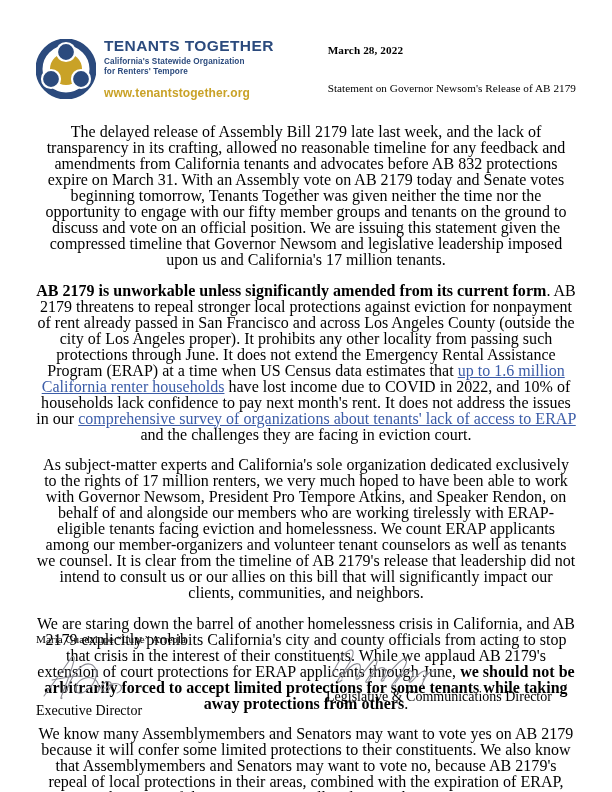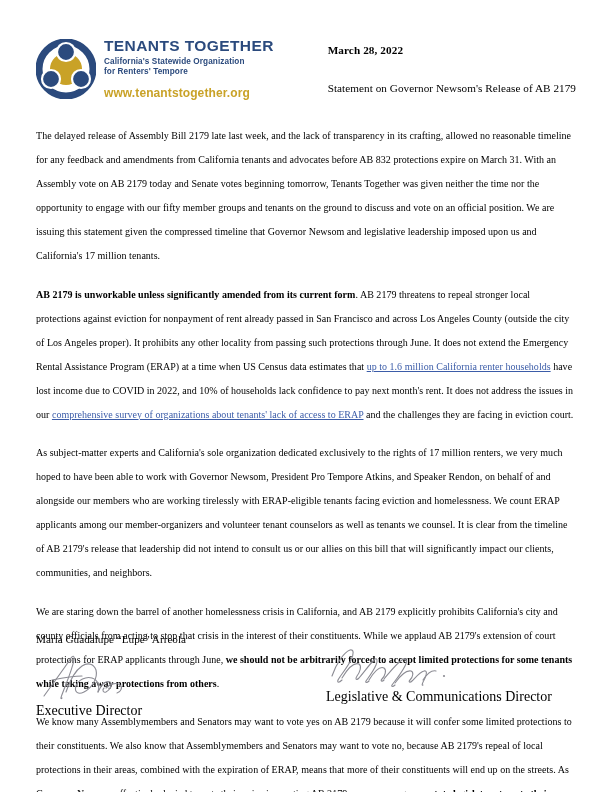--- a/index.html
+++ b/index.html
@@ -94,23 +94,23 @@
   }
 
   
   .body-text {
     position: absolute;
     left: 36px;
     top: 124px;
     width: 540px;
   }
   .para {
-    font-size: 10px;
-    line-height: 24px;
-    text-align: left;
+    font-size: 16px;
+    line-height: 16px;
+    text-align: center;
     margin: 0 0 14.5px 0;
     letter-spacing: 0.02px;
   }
   .para b, .para strong {
     font-weight: bold;
   }
   .lnk {
     color: #3b5ca8;
   }
 

